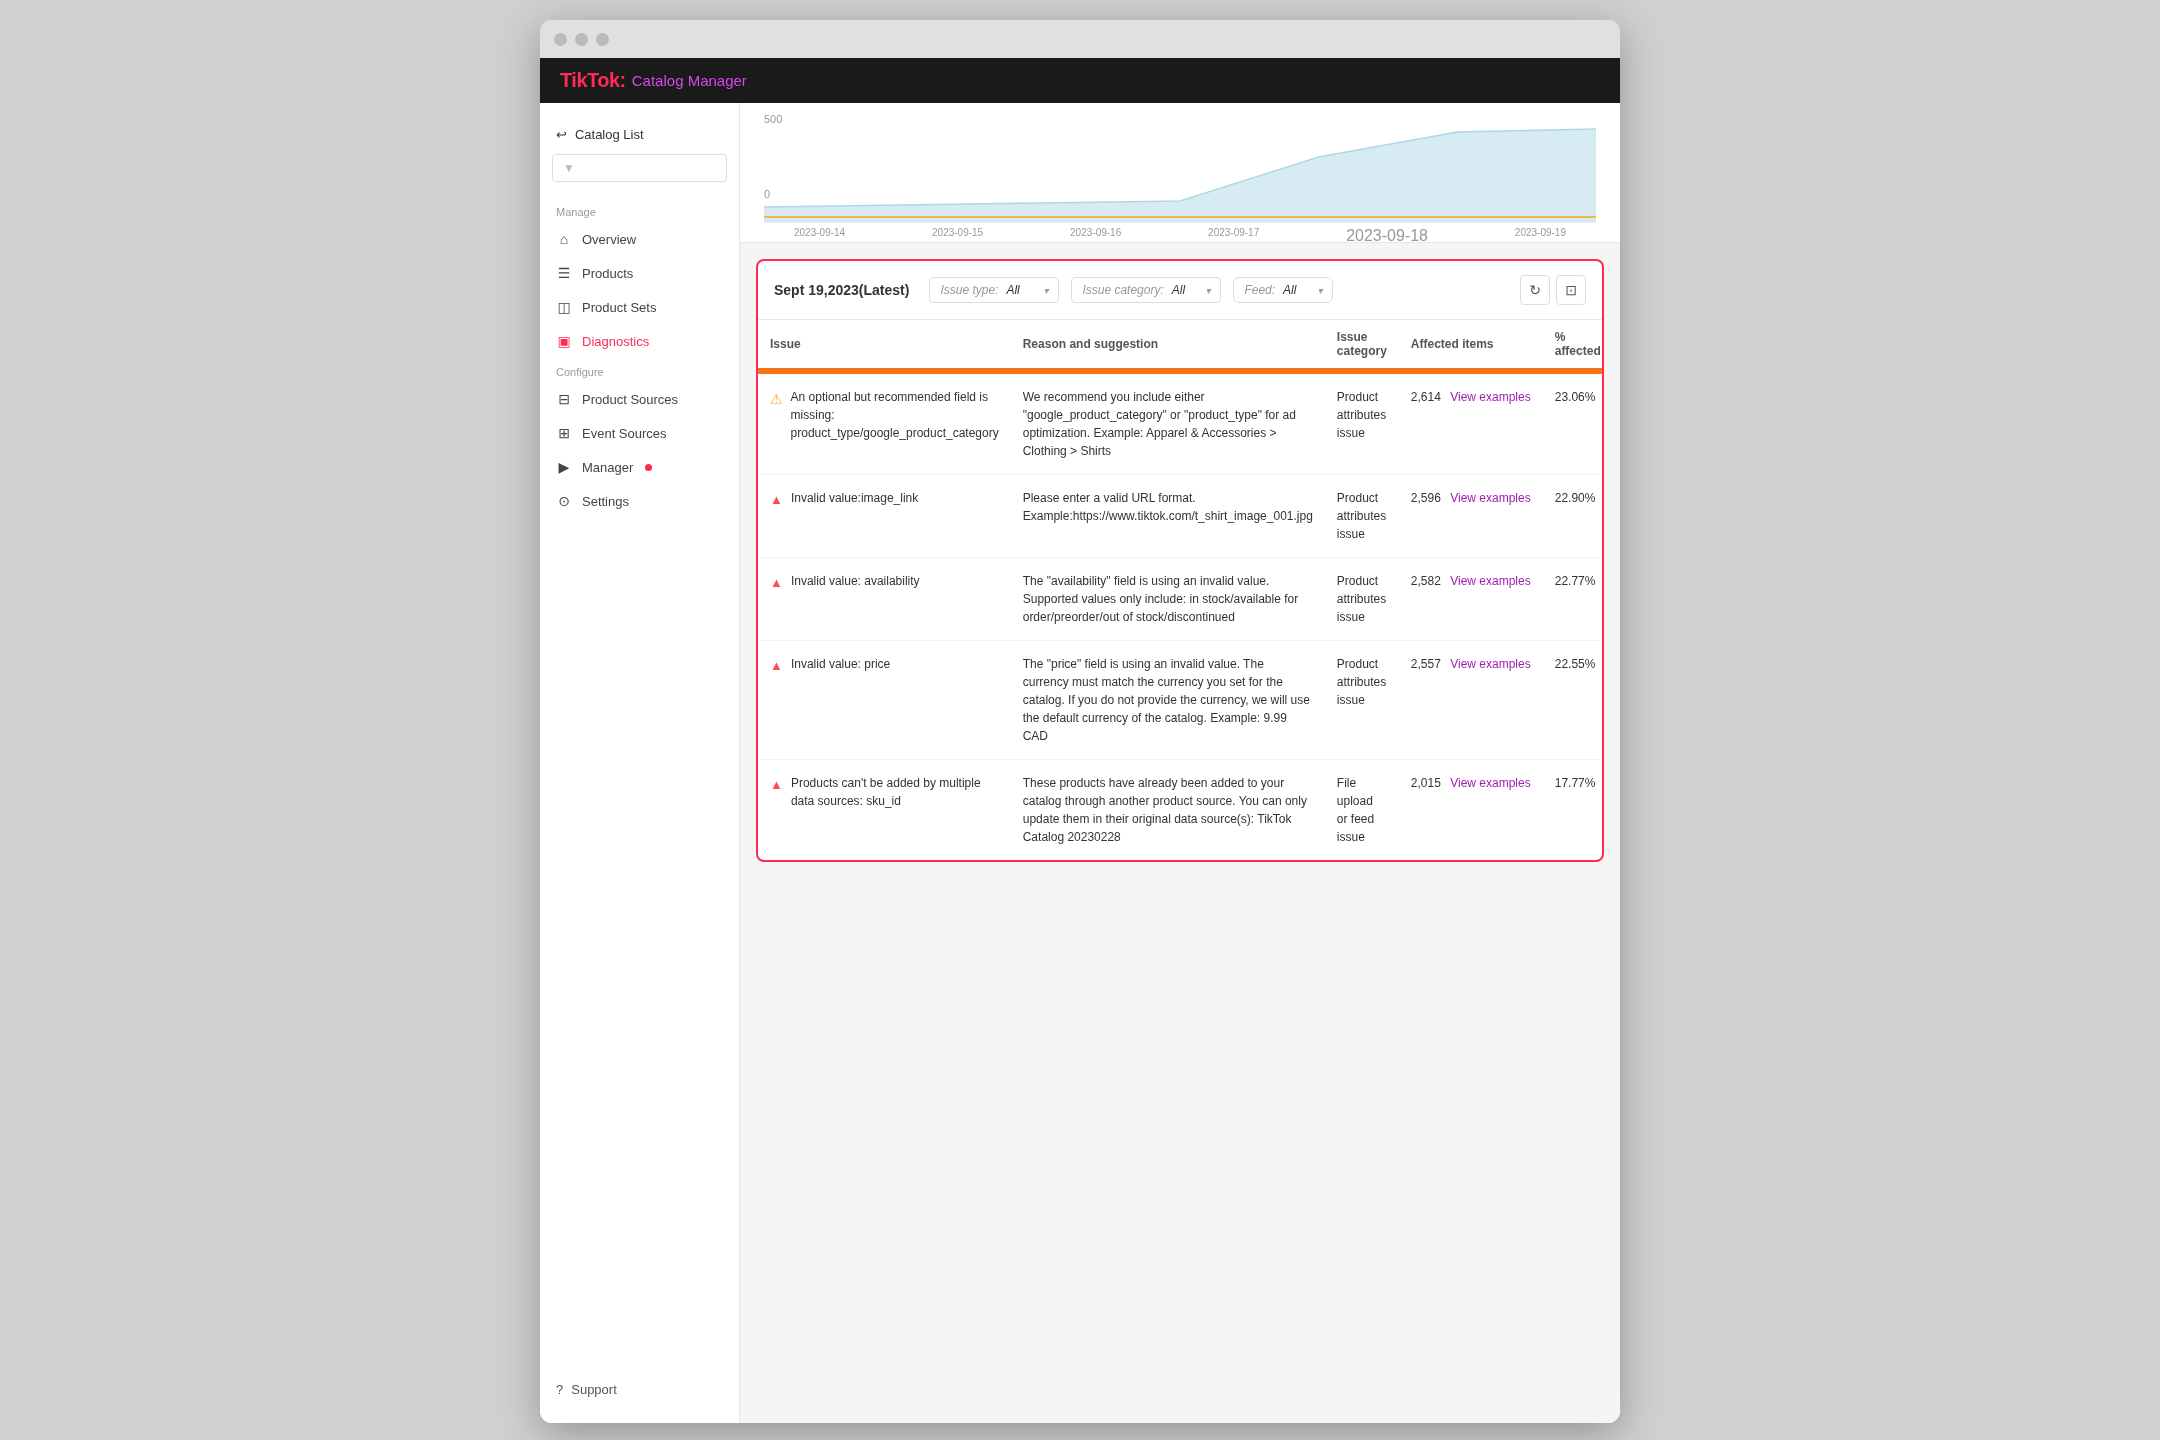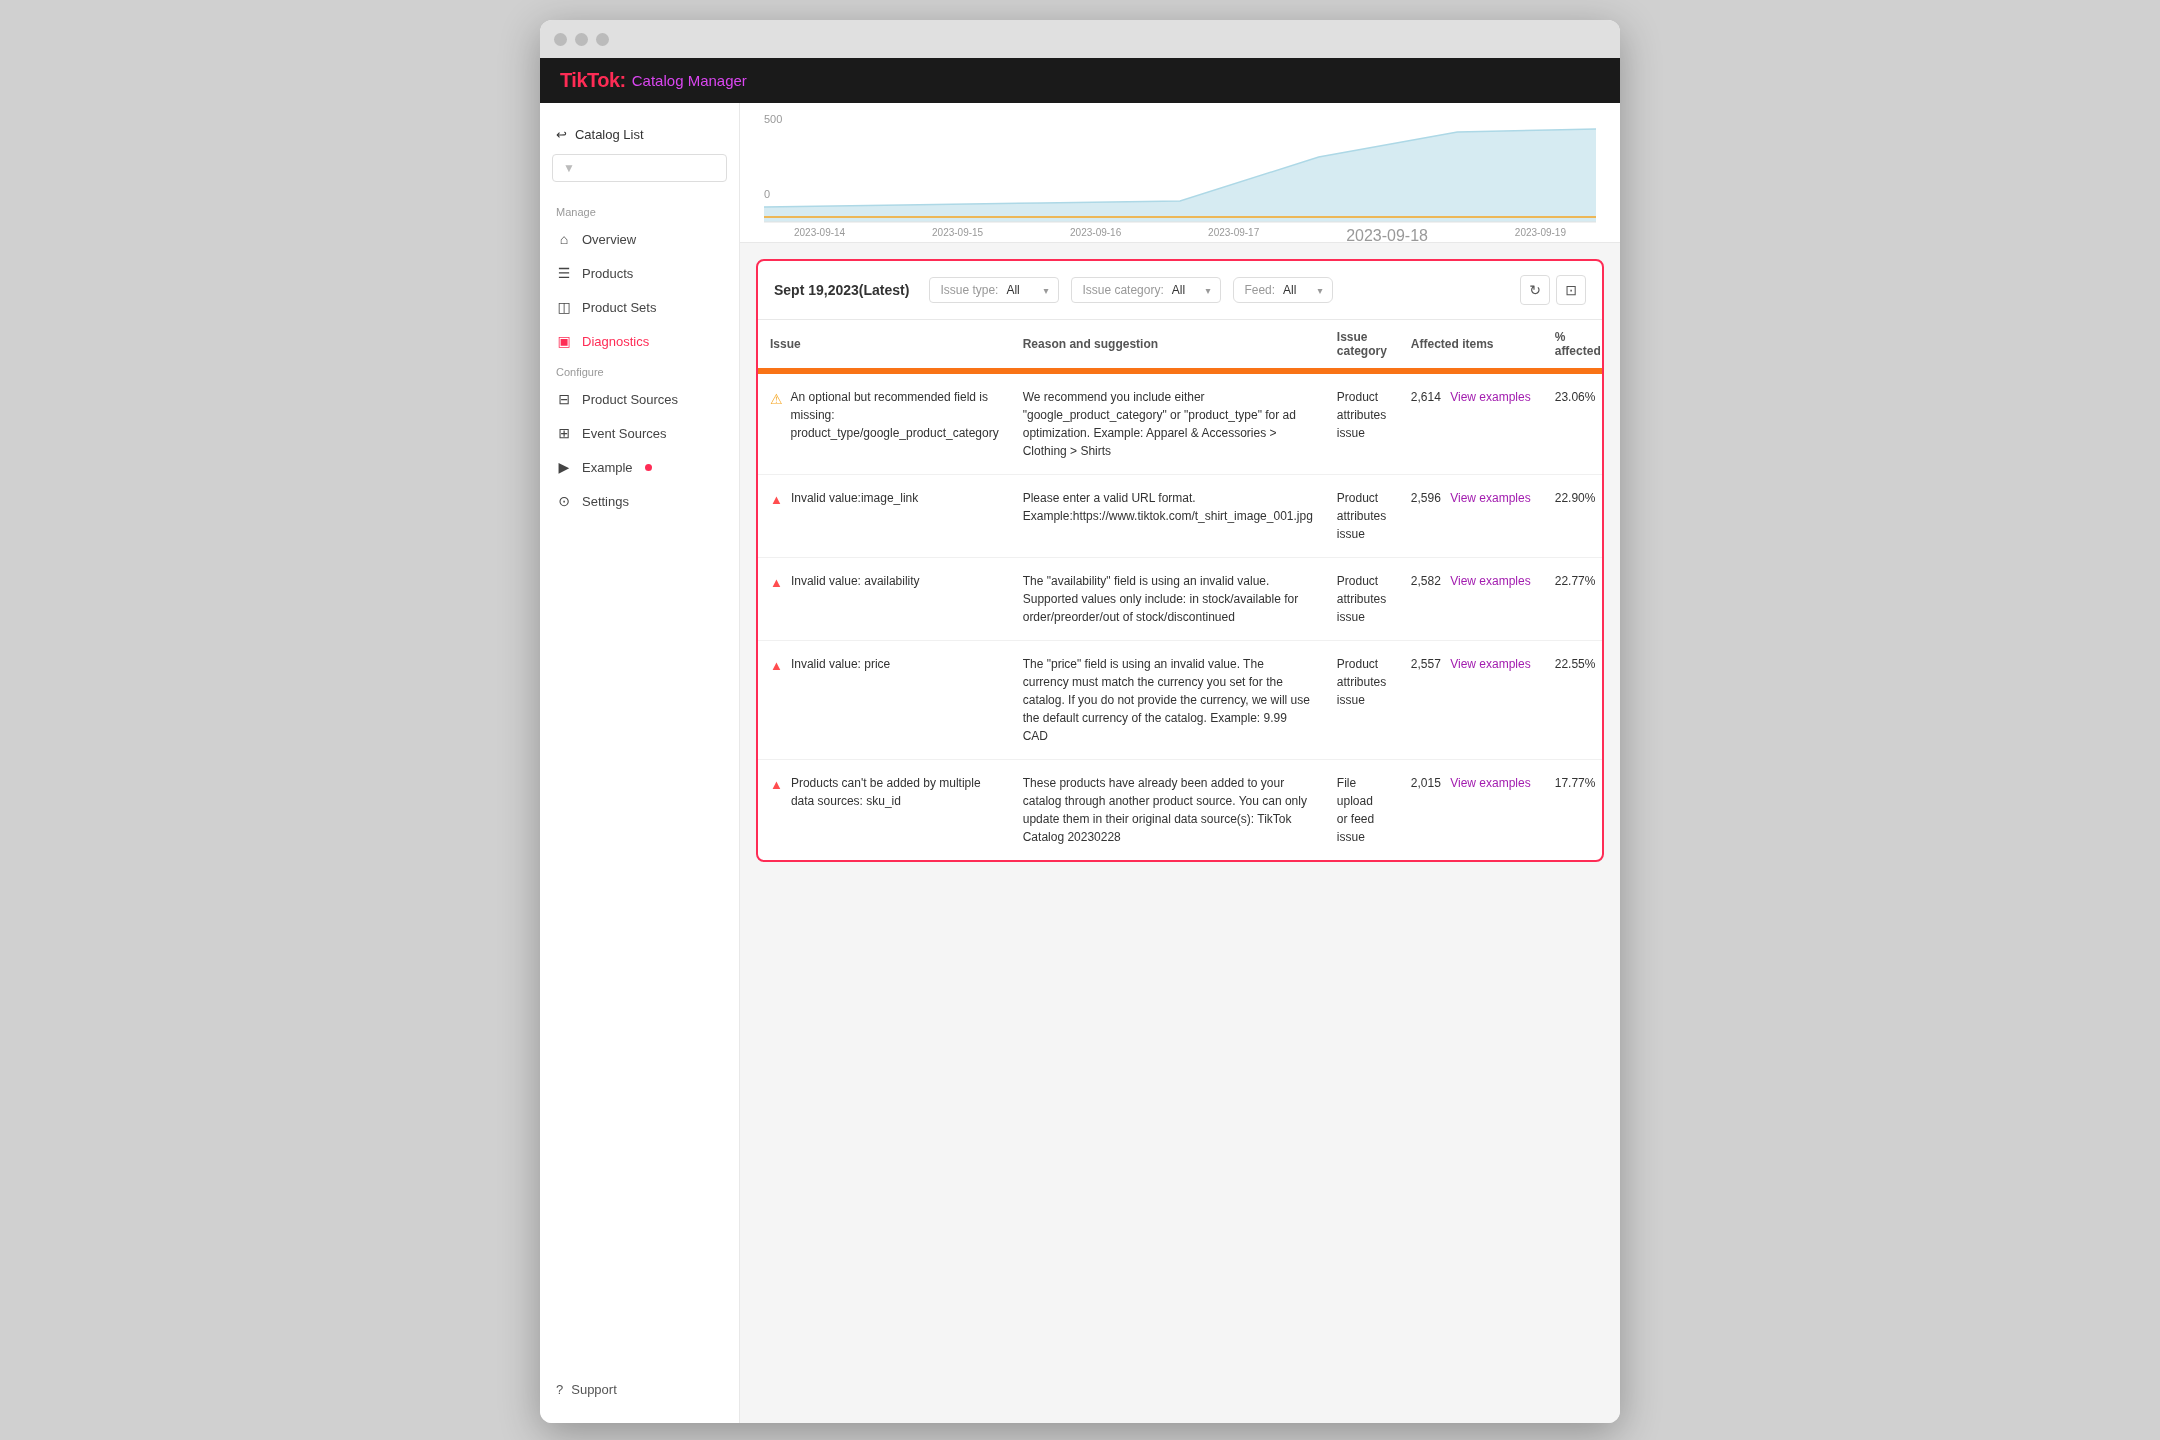--- a/index.html
+++ b/index.html
@@ -183,20 +183,21 @@
       align-items: center;
       gap: 4px;
       border: 1px solid #ddd;
       border-radius: 4px;
       padding: 5px 10px;
       font-size: 12px;
       color: #555;
       background: white;
       cursor: pointer;
       min-width: 120px;
+      font-style: italic;
     }
     .filter-label { color: #999; }
     .filter-value { color: #333; }
     .filter-chevron { color: #999; margin-left: auto; font-size: 10px; }
     .panel-actions-right {
       margin-left: auto;
       display: flex;
       gap: 6px;
     }
     .icon-btn {
@@ -317,21 +318,21 @@
       <div class="sidebar-item">
         <span class="sidebar-item-icon">⊟</span>
         <span>Product Sources</span>
       </div>
       <div class="sidebar-item">
         <span class="sidebar-item-icon">⊞</span>
         <span>Event Sources</span>
       </div>
       <div class="sidebar-item">
         <span class="sidebar-item-icon">▶</span>
-        <span>Example</span>
+        <span>Manager</span>
         <span class="sidebar-badge"></span>
       </div>
       <div class="sidebar-item">
         <span class="sidebar-item-icon">⊙</span>
         <span>Settings</span>
       </div>
 
       <div class="sidebar-support">
         <span>?</span>
         <span>Support</span>

